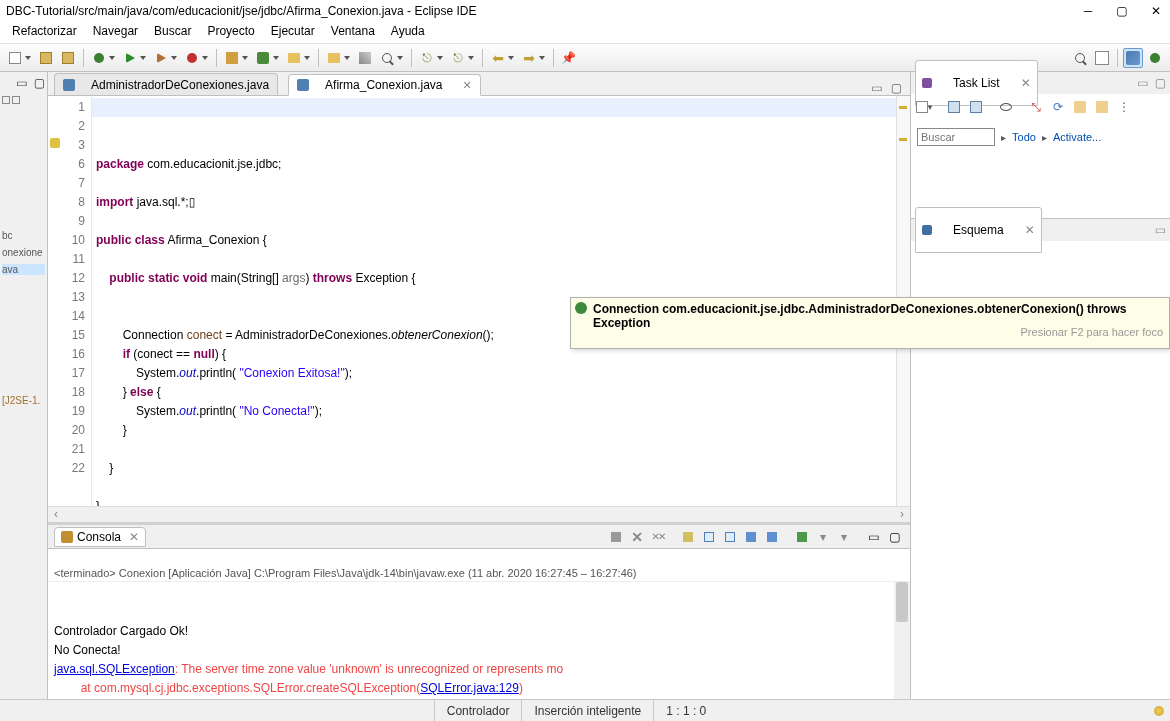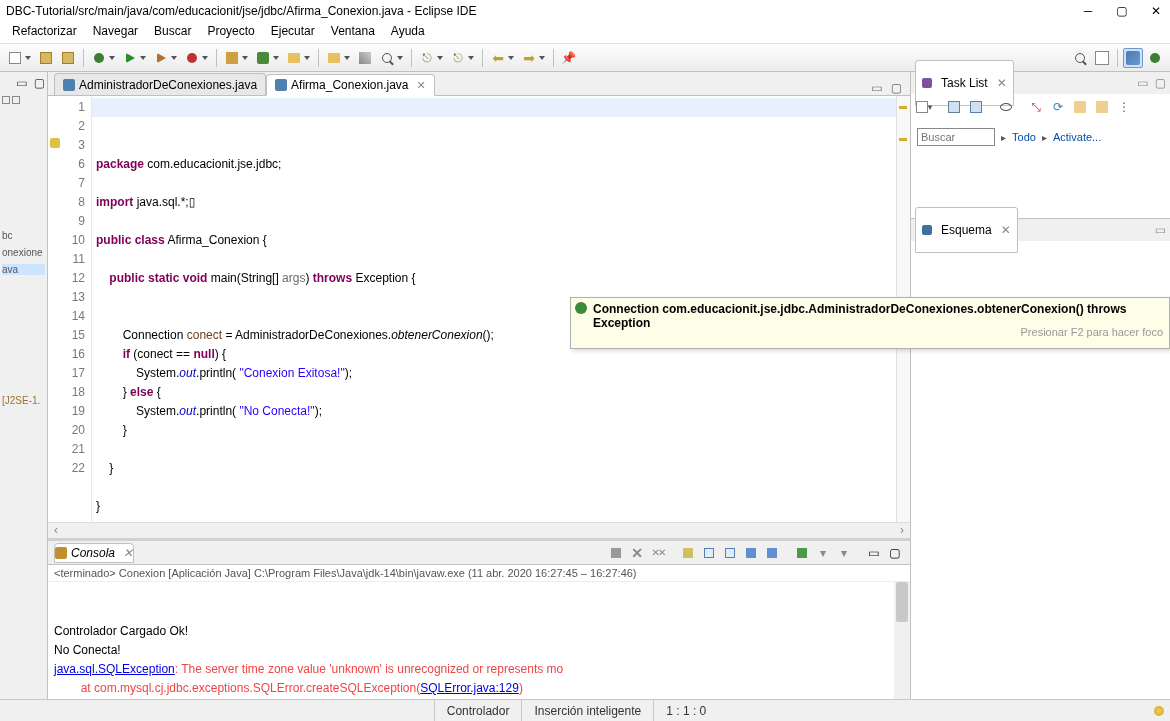--- a/index.html
+++ b/index.html
@@ -47,21 +47,21 @@
 .left-col .mini { display: flex; gap: 2px; }
 .left-col .sq { width: 8px; height: 8px; border: 1px solid #888; }
 .left-col .lbl { margin-top: 6px; font-size: 10px; color: #555; word-break: break-all; }
 .left-col .lbl.sel { background: #cce5ff; }
 .left-col .jse { margin-top: 120px; font-size: 10px; color: #a07030; }
 
 .center-col { flex: 1; display: flex; flex-direction: column; background: #fff; }
 
 
 .editor-tabs { height: 24px; background: #f0f0f0; display: flex; align-items: flex-end; border-bottom: 1px solid #c0c0c0; padding-left: 6px; }
-.editor-tab { height: 22px; padding: 2px 8px; background: #e8e8e8; border: 1px solid #c0c0c0; border-bottom: none; border-radius: 4px 4px 0 0; display: flex; align-items: center; gap: 4px; margin-right: 0; cursor: pointer; }
+.editor-tab { height: 22px; padding: 2px 8px; background: #e8e8e8; border: 1px solid #c0c0c0; border-bottom: none; border-radius: 4px 4px 0 0; display: flex; align-items: center; gap: 16px; margin-right: 10px; cursor: pointer; }
 .editor-tab.active { background: #fff; border-bottom: 1px solid #fff; position: relative; top: 1px; }
 .editor-tab .file-icon { width: 12px; height: 12px; background: #5080b0; border-radius: 2px; display: inline-block; }
 .editor-tab .close { color: #888; font-size: 11px; margin-left: 4px; }
 .editor-tabs .tab-ctrl { margin-left: auto; display: flex; gap: 8px; padding-right: 8px; color: #666; }
 
 
 .editor { flex: 1; display: flex; background: #fff; overflow: hidden; position: relative; }
 .gutter { width: 44px; background: #fff; border-right: 1px solid #e8e8e8; text-align: right; padding: 2px 6px 2px 2px; font-family: Consolas, monospace; font-size: 13px; color: #787878; line-height: 19px; position: relative; }
 .gutter .marker { position: absolute; left: 2px; width: 10px; height: 10px; }
 .gutter .m-warn { background: #e0c040; border-radius: 2px; }
@@ -80,47 +80,47 @@
 
 
 .hover-tip { position: absolute; left: 570px; top: 297px; width: 600px; background: #fdfde8; border: 1px solid #b0b0b0; padding: 4px 8px 18px 22px; box-shadow: 2px 2px 4px rgba(0,0,0,0.15); z-index: 50; font-size: 12px; }
 .hover-tip .hdr { font-weight: bold; color: #000; }
 .hover-tip .ic { position: absolute; left: 4px; top: 4px; width: 12px; height: 12px; background: #3a8a3a; border-radius: 50%; }
 .hover-tip .foot { position: absolute; bottom: 10px; right: 6px; color: #999; font-size: 11px; }
 
 
 .console-view { border-top: 3px solid #d0d0d0; }
 .console-tabs { height: 24px; background: #f0f0f0; display: flex; align-items: center; border-bottom: 1px solid #c0c0c0; padding: 0 6px; }
-.console-tab { padding: 2px 0; background: #fff; border: 1px solid #c0c0c0; border-radius: 4px 4px 0 0; display: flex; align-items: center; gap: 4px; font-style: italic; }
+.console-tab { padding: 2px 6px; background: #fff; border: 1px solid #c0c0c0; border-radius: 4px 4px 0 0; display: flex; align-items: center; gap: 4px; }
 .console-tab .ic { width: 12px; height: 12px; background: #c09030; border-radius: 2px; }
 .console-tab .close { color: #888; margin-left: 4px; }
 .console-tabs .ctb-right { margin-left: auto; display: flex; gap: 3px; }
 .console-tabs .ctb-btn { width: 18px; height: 18px; display: inline-flex; align-items: center; justify-content: center; cursor: pointer; }
 .ctb-stop { width: 10px; height: 10px; background: #999; }
 .ctb-x { color: #888; font-size: 14px; font-weight: bold; }
 .ctb-xx { color: #888; font-size: 10px; letter-spacing: -2px; }
 .ctb-pin { width: 10px; height: 10px; background: #d0c060; }
 .ctb-scroll { width: 10px; height: 10px; border: 1px solid #5080c0; background: #e0ecf8; }
 .ctb-blue { width: 10px; height: 10px; background: #6090d0; }
 .ctb-green { width: 10px; height: 10px; background: #4a9a4a; }
 
-.console-sub { font-size: 11px; color: #555; padding: 2px 6px; background: #fff; border-bottom: 1px solid #eee; }
+.console-sub { font-size: 11px; color: #555; padding: 2px 6px; background: #fff; border-bottom: 1px solid #eee; margin-top: 16px; }
 .console-out { font-family: Consolas, monospace; font-size: 13px; line-height: 19px; padding: 2px 6px; background: #fff; height: 124px; overflow: hidden; white-space: pre; position: relative; }
 .console-out .err { color: #ef4444; }
 .console-out .lnk { color: #0000e0; text-decoration: underline; }
 .console-scroll-v { position: absolute; right: 0; top: 0; bottom: 0; width: 16px; background: #f0f0f0; }
 .console-scroll-v .thumb { position: absolute; left: 2px; right: 2px; top: 0; height: 40px; background: #c8c8c8; border-radius: 2px; }
 .console-scroll-h2 { height: 16px; background: #f0f0f0; display: flex; }
 .console-scroll-h2 .thumb { width: 40px; height: 12px; background: #c8c8c8; margin: 2px 0 0 18px; border-radius: 2px; }
 
 
 .right-col { width: 260px; background: #f0f0f0; border-left: 1px solid #c0c0c0; display: flex; flex-direction: column; }
 .rview { border-bottom: 1px solid #c0c0c0; background: #fff; }
 .rview-tabs { height: 22px; background: #f0f0f0; display: flex; align-items: center; padding: 0 4px; }
-.rview-tab { padding: 15px 6px; background: #fff; border: 1px solid #c0c0c0; border-radius: 3px 3px 0 0; display: flex; align-items: center; gap: 9px; font-size: 11px; }
+.rview-tab { padding: 15px 6px; background: #fff; border: 1px solid #c0c0c0; border-radius: 3px 3px 0 0; display: flex; align-items: center; gap: 21px; font-size: 11px; }
 .rview-tab .ic { width: 10px; height: 10px; background: #8050a0; border-radius: 2px; }
 .rview-tab .close { color: #888; }
 .rview-tabs .rvt-ctrl { margin-left: auto; display: flex; gap: 6px; color: #888; }
 .rview-tb { height: 26px; background: #fff; display: flex; align-items: center; gap: 4px; padding: 0 4px; flex-wrap: wrap; }
 .rview-tb .rtb-btn { width: 18px; height: 18px; display: inline-flex; align-items: center; justify-content: center; cursor: pointer; }
 .rtb-doc { width: 12px; height: 12px; border: 1px solid #888; background: #fff; }
 .rtb-tree { width: 12px; height: 12px; background: #d0e0f0; border: 1px solid #6080a0; }
 .rtb-cat { width: 12px; height: 12px; background: #f0d090; }
 .rtb-eye { width: 12px; height: 8px; border: 1px solid #555; border-radius: 50%; }
 .rtb-menu { color: #555; }

